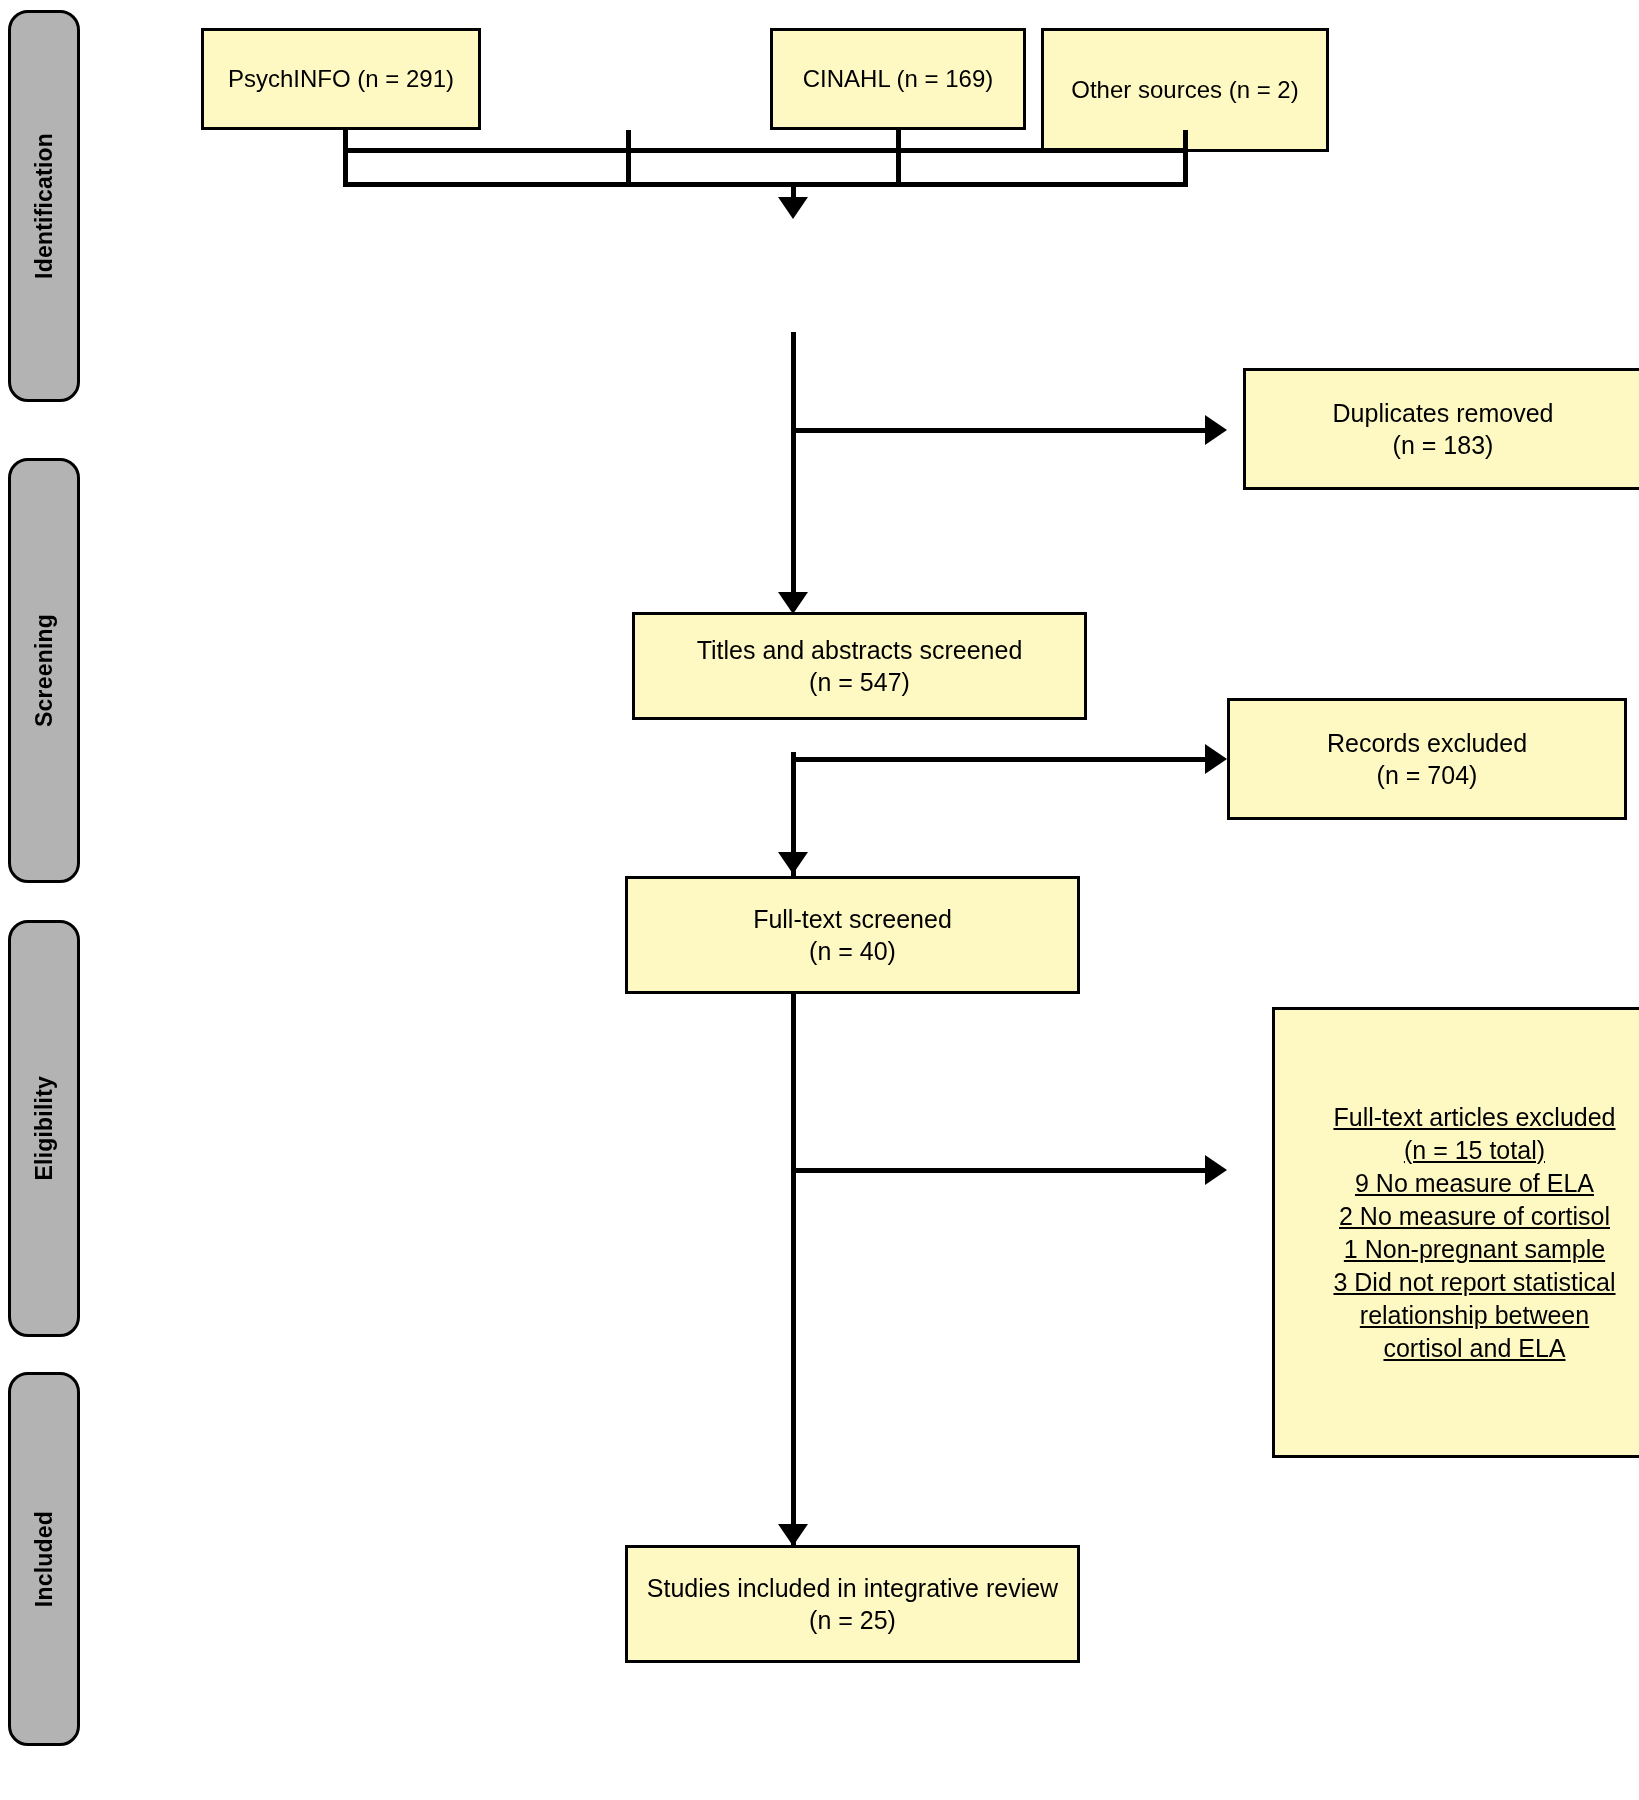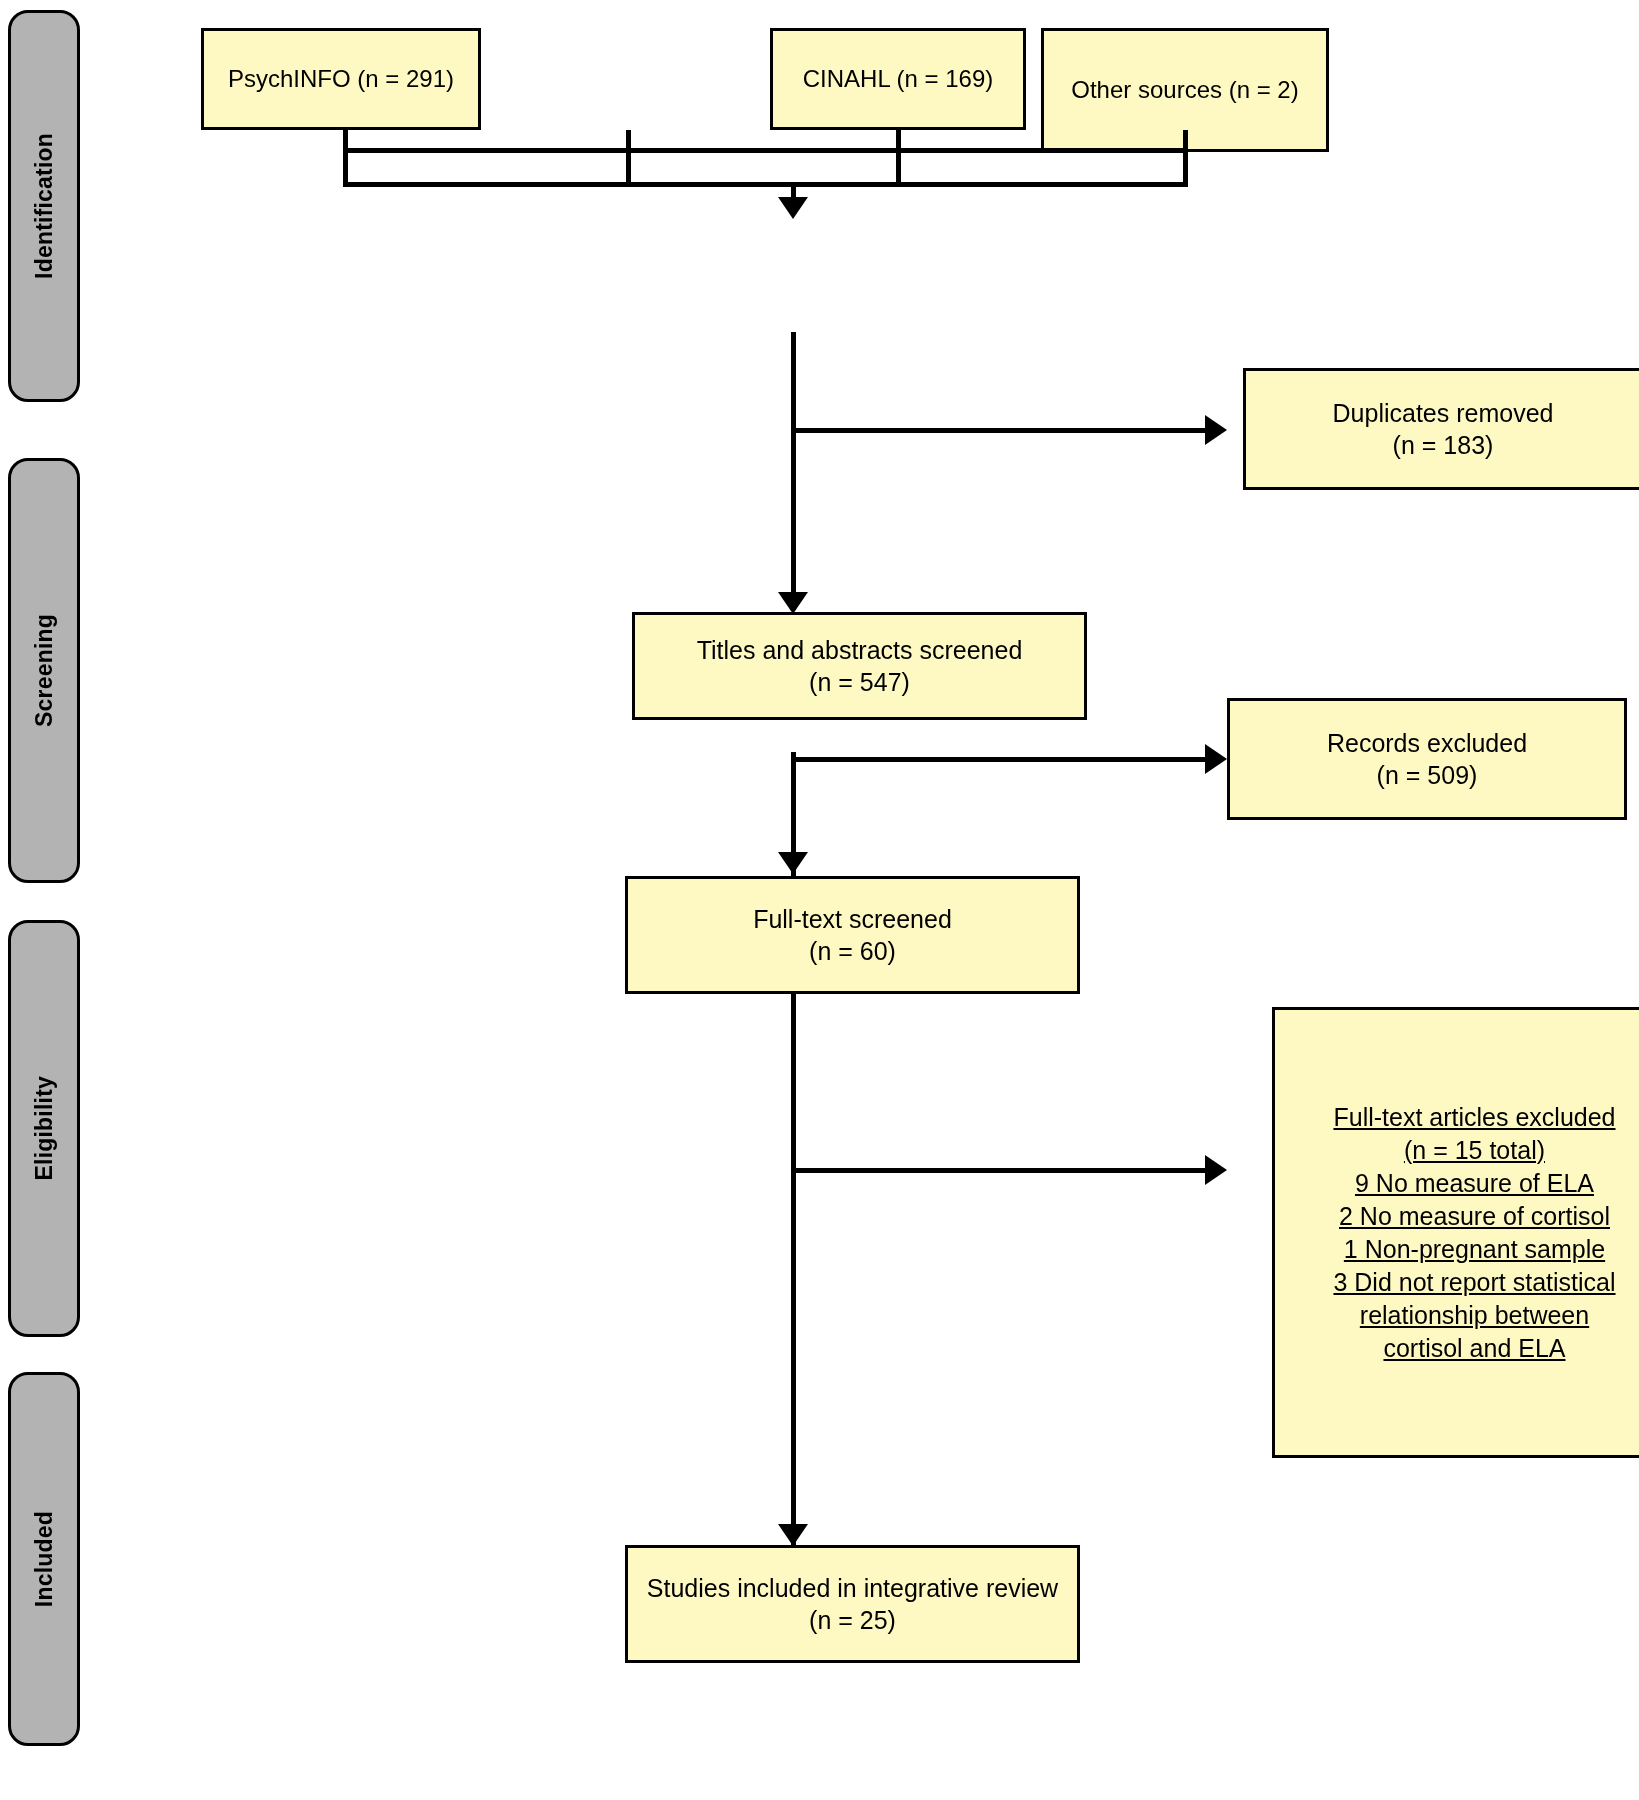--- a/index.html
+++ b/index.html
@@ -157,26 +157,26 @@
   </div>
 
   <div class="vline" style="left:791px; top:752px; height:162px;"></div>
   <div class="arrow-down" style="left:778px; top:852px;"></div>
 
   <div class="hline" style="left:791px; top:757px; width:420px;"></div>
   <div class="arrow-right" style="left:1205px; top:744px;"></div>
 
   <div class="box" style="left:1227px; top:698px; width:400px; height:122px;">
     <span class="txt">Records excluded
-(n = 509)</span>
+(n = 704)</span>
   </div>
 
   <div class="box" style="left:625px; top:876px; width:455px; height:118px;">
     <span class="txt">Full-text screened
-(n = 60)</span>
+(n = 40)</span>
   </div>
 
   <div class="vline" style="left:791px; top:994px; height:551px;"></div>
   <div class="arrow-down" style="left:778px; top:1524px;"></div>
 
   <div class="hline" style="left:791px; top:1168px; width:420px;"></div>
   <div class="arrow-right" style="left:1205px; top:1155px;"></div>
 
   <div class="box exclusion" style="left:1272px; top:1007px; width:405px; height:451px;text-decoration:underline;">
     <span class="txt">Full-text articles excluded

